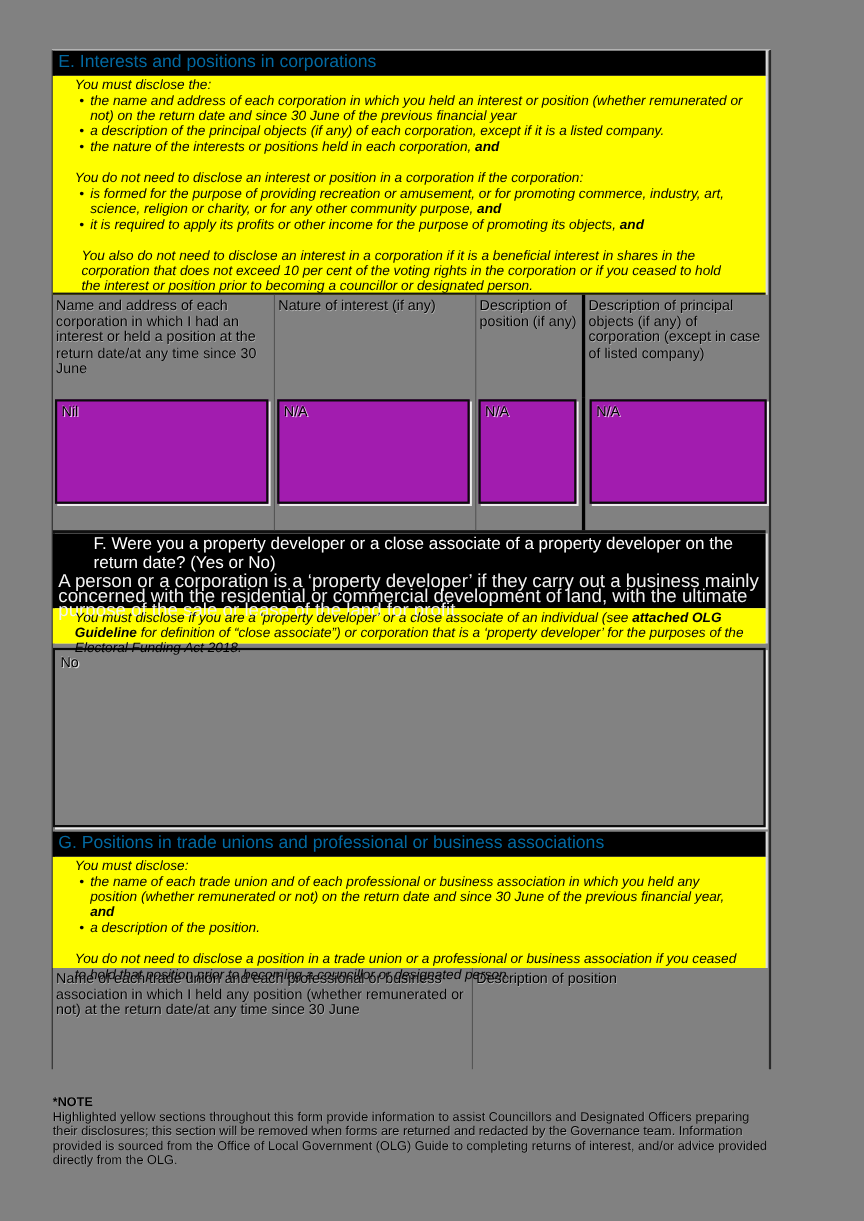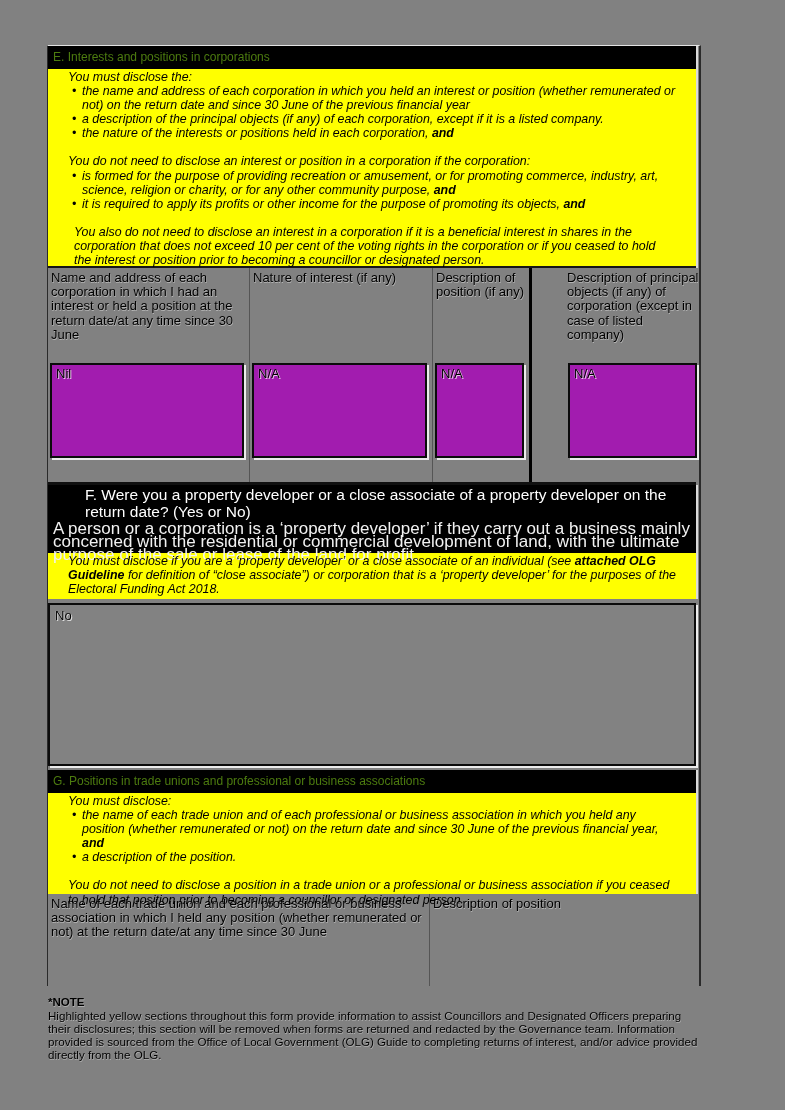--- a/index.html
+++ b/index.html
@@ -12,44 +12,44 @@
   }
   *{box-sizing:border-box;}
   #form{
     position:absolute;left:47px;top:45px;width:654px;
     padding-right:3px;
     border-left:1px solid #2a2a2a;
     border-right:2px solid #2a2a2a;
     border-top:1px solid #e3e3e3;
   }
   .bar{
-    background:#000;color:#4d7c0f;
+    background:#000;color:#0369a1;
     height:23px;padding:3px 5px;
-    font-size:12px;line-height:16px;
+    font-size:16px;line-height:16px;
     box-shadow:2px 0 0 rgba(248,248,248,.75);
   }
   .yellowbox{
     background:#ffff00;
     font-style:italic;font-size:12.4px;line-height:14.1px;
     padding:1px 20px;
     box-shadow:2px 0 0 rgba(248,248,248,.75);
   }
   .yellowbox b{font-weight:bold;}
   #e-yellow{height:199px;border-bottom:2px solid #161616;}
-  #f-yellow{height:46px;}
+  #f-yellow{height:32px;}
   #g-yellow{height:101px;}
   .spacer{height:14px;}
   .bl{position:relative;padding-left:14px;}
   .bl::before{content:"\2022";position:absolute;left:4px;top:0;}
   .indent{padding-left:6px;}
   
   .thead-e,.tdata-e{display:grid;grid-template-columns:202px 183px 99px 170px;}
   .thead-e{height:93px;}
   .thead-e>div,.tdata-e>div{border-right:1px solid #555;}
-  .thead-e>div:last-child,.tdata-e>div:last-child{border-right:none;margin-left:32px;}
+  .thead-e>div:last-child,.tdata-e>div:last-child{border-right:none;}
   .thead-e>div.c3,.tdata-e>div.c3{border-right:3px solid #000;}
   .thead-e>div{padding:3px 3px 0 3px;font-size:13px;line-height:14.2px;
     text-shadow:0.5px 0.5px 0 rgba(255,255,255,.4);}
   .tdata-e{height:124px;border-bottom:3px solid #101010;}
   .field{
     margin:2px 5px 2px 2px;height:95px;
     border:2px solid #0b0b0b;
     background:#a21caf;
     padding:2px 4px;font-size:13px;line-height:14px;
     box-shadow:2px 2px 0 rgba(247,247,247,.9);

